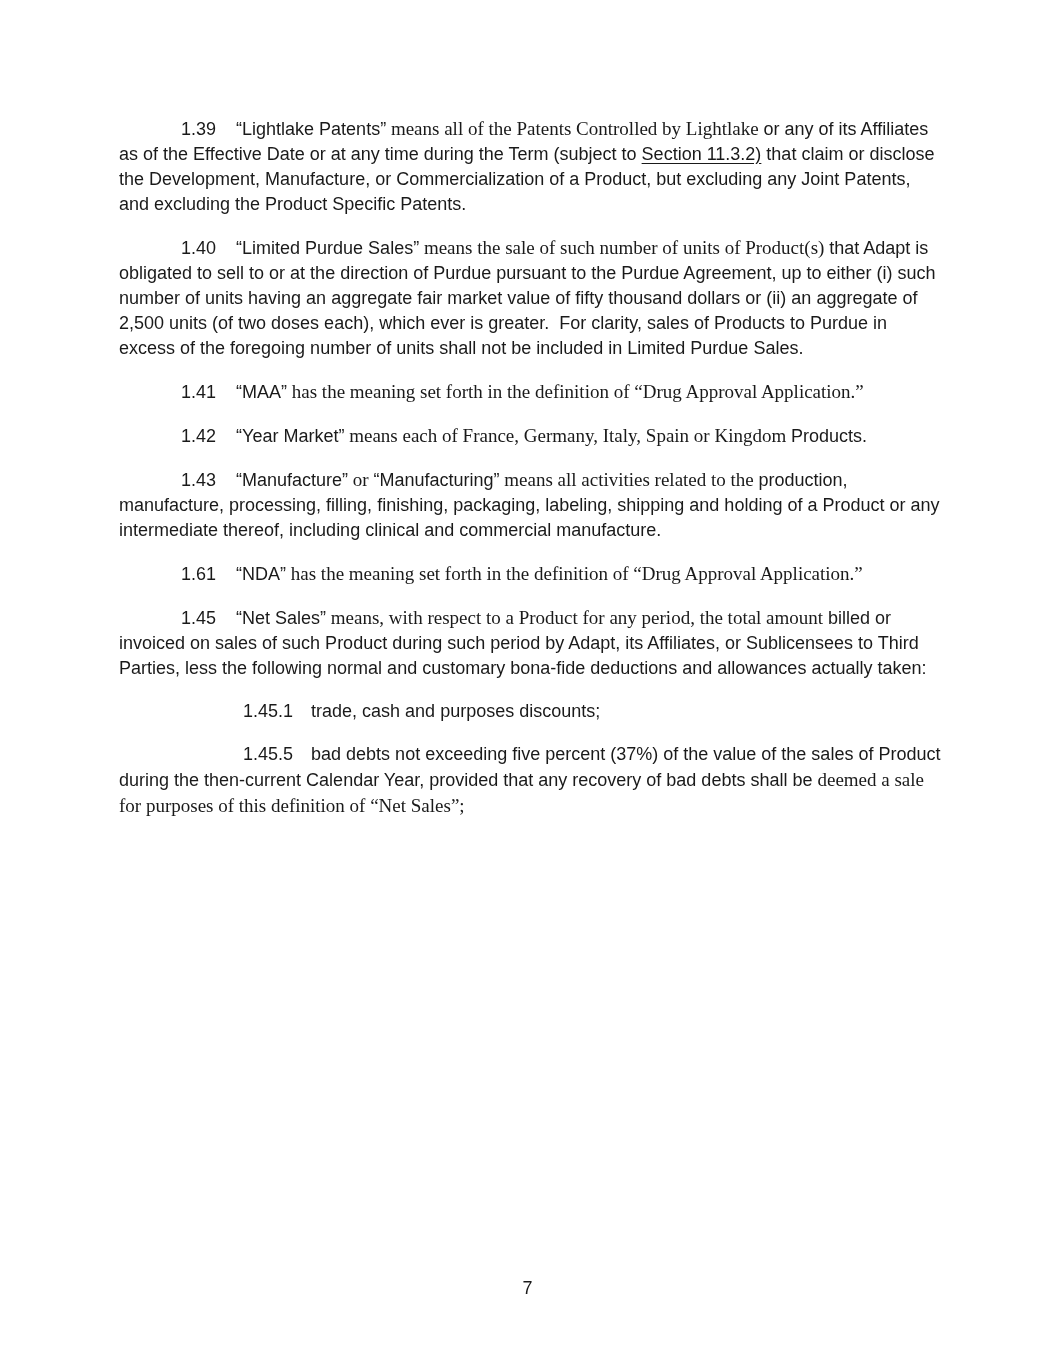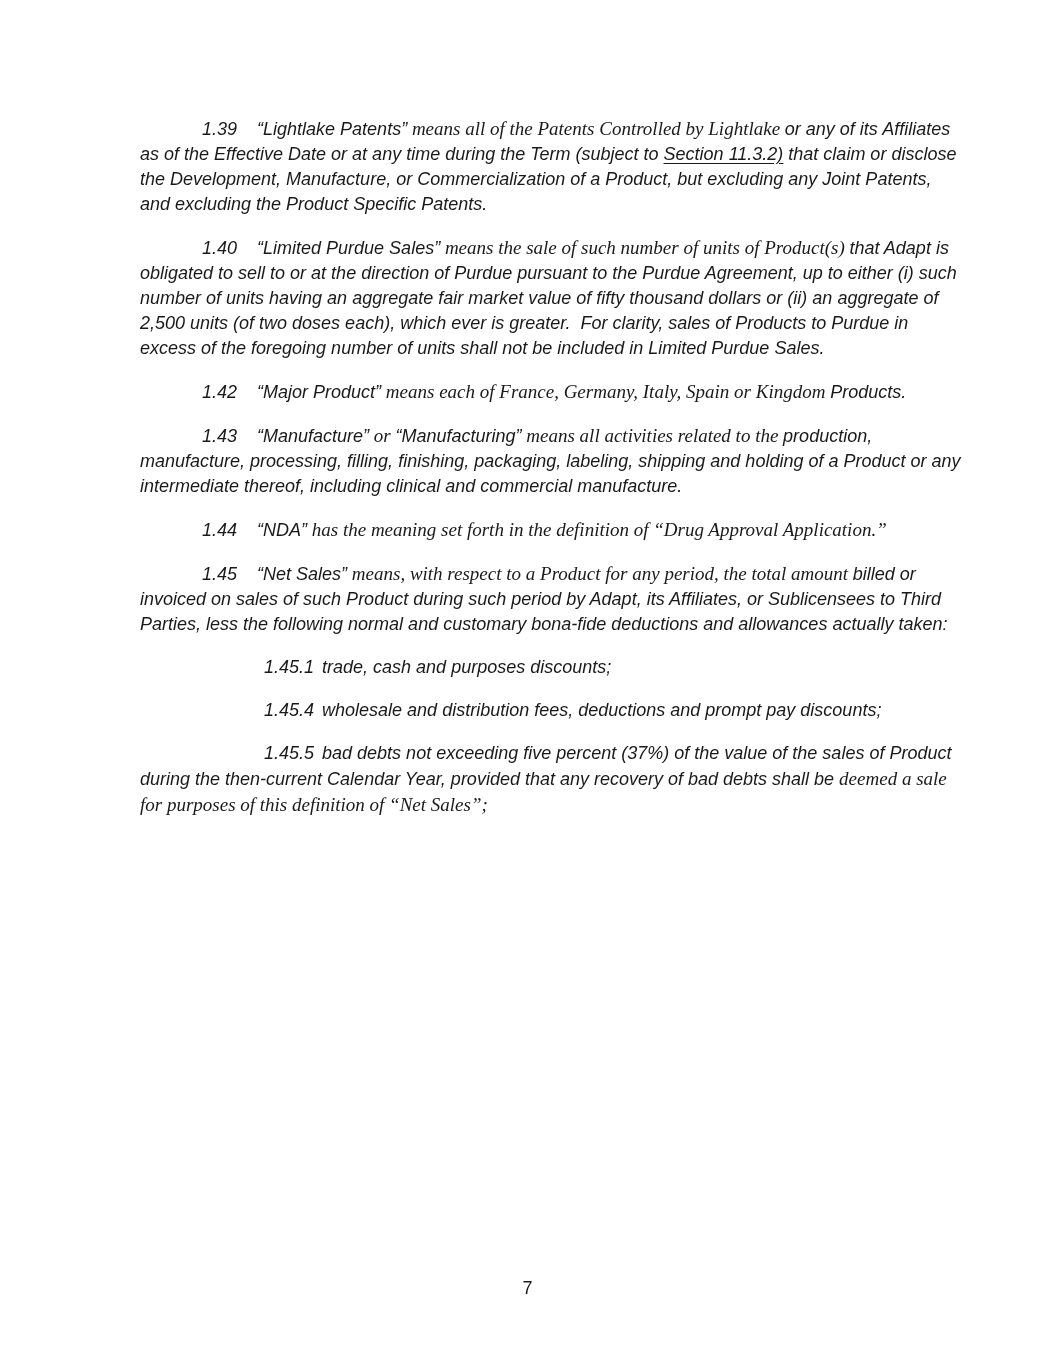--- a/index.html
+++ b/index.html
@@ -8,59 +8,58 @@
     width: 1055px;
     height: 1365px;
     margin: 0 auto;
     background: #ffffff;
     color: #1a1a1a;
     font-family: "Liberation Sans", sans-serif;
     overflow: hidden;
   }
   .content {
     position: absolute;
-    left: 140px;
+    left: 119px;
     top: 116px;
     width: 824px;
-    font-style: italic;
   }
   p.para {
     margin: 0 0 18px 0;
     font-size: 18px;
     line-height: 25px;
     text-align: left;
     text-indent: 62px;
   }
   p.para.level-2 { text-indent: 124px; }
   .seg.sans { font-family: "Liberation Sans", sans-serif; }
   .seg.serif { font-family: "Liberation Serif", serif; font-size: 19px; }
   .seg.underline { text-decoration: underline; text-underline-offset: 3px; }
   p.para.level-1 .seg.num { margin-right: 20px; }
-  p.para.level-2 .seg.num { margin-right: 8px; }
+  p.para.level-2 .seg.num { margin-right: 18px; }
   .footer {
     position: absolute;
     top: 1276px;
     left: 0;
     width: 100%;
     text-align: center;
     font-size: 18px;
     line-height: 25px;
   }
 </style>
 </head>
 <body>
 
 <div class="page">
   <div class="content">
       <p class="para level-1"><span class="seg sans num">1.39</span><span class="seg sans">“Lightlake Patents”</span><span class="seg serif"> means all of the Patents Controlled by Lightlake </span><span class="seg sans">or any of its Affiliates as of the Effective Date or at any time during the Term (subject to </span><span class="seg sans underline">Section 11.3.2)</span><span class="seg sans"> that claim or disclose the Development, Manufacture, or Commercialization of a Product, but excluding any Joint Patents, and excluding the Product Specific Patents.</span></p>
       <p class="para level-1"><span class="seg sans num">1.40</span><span class="seg sans">“Limited Purdue Sales”</span><span class="seg serif"> means the sale of such number of units of Product(s) </span><span class="seg sans">that Adapt is obligated to sell to or at the direction of Purdue pursuant to the Purdue Agreement, up to either (i) such number of units having an aggregate fair market value of fifty thousand dollars or (ii) an aggregate of 2,500 units (of two doses each), which ever is greater.&nbsp; For clarity, sales of Products to Purdue in excess of the foregoing number of units shall not be included in Limited Purdue Sales.</span></p>
-      <p class="para level-1"><span class="seg sans num">1.42</span><span class="seg sans">“Major Product”</span><span class="seg serif"> means each of France, Germany, Italy, Spain or Kingdom </span><span class="seg sans">Products.</span></p>
+      <p class="para level-1"><span class="seg sans num">1.41</span><span class="seg sans">“MAA”</span><span class="seg serif"> has the meaning set forth in the definition of “Drug Approval Application.”</span></p>
+      <p class="para level-1"><span class="seg sans num">1.42</span><span class="seg sans">“Year Market”</span><span class="seg serif"> means each of France, Germany, Italy, Spain or Kingdom </span><span class="seg sans">Products.</span></p>
       <p class="para level-1"><span class="seg sans num">1.43</span><span class="seg sans">“Manufacture”</span><span class="seg serif"> or </span><span class="seg sans">“Manufacturing”</span><span class="seg serif"> means all activities related to the </span><span class="seg sans">production, manufacture, processing, filling, finishing, packaging, labeling, shipping and holding of a Product or any intermediate thereof, including clinical and commercial manufacture.</span></p>
-      <p class="para level-1"><span class="seg sans num">1.44</span><span class="seg sans">“NDA”</span><span class="seg serif"> has the meaning set forth in the definition of “Drug Approval Application.”</span></p>
+      <p class="para level-1"><span class="seg sans num">1.61</span><span class="seg sans">“NDA”</span><span class="seg serif"> has the meaning set forth in the definition of “Drug Approval Application.”</span></p>
       <p class="para level-1"><span class="seg sans num">1.45</span><span class="seg sans">“Net Sales”</span><span class="seg serif"> means, with respect to a Product for any period, the total amount </span><span class="seg sans">billed or invoiced on sales of such Product during such period by Adapt, its Affiliates, or Sublicensees to Third Parties, less the following normal and customary bona-fide deductions and allowances actually taken:</span></p>
       <p class="para level-2"><span class="seg sans num">1.45.1</span><span class="seg sans">trade, cash and purposes discounts;</span></p>
-      <p class="para level-2"><span class="seg sans num">1.45.4</span><span class="seg sans">wholesale and distribution fees, deductions and prompt pay discounts;</span></p>
       <p class="para level-2"><span class="seg sans num">1.45.5</span><span class="seg sans">bad debts not exceeding five percent (37%) of the value of the sales of Product during the then-current Calendar Year, provided that any recovery of bad debts shall be </span><span class="seg serif">deemed a sale for purposes of this definition of “Net Sales”;</span></p>
     </div>
   <div class="footer">
     <span>7</span>
   </div>
 </div>
 
 </body></html>

